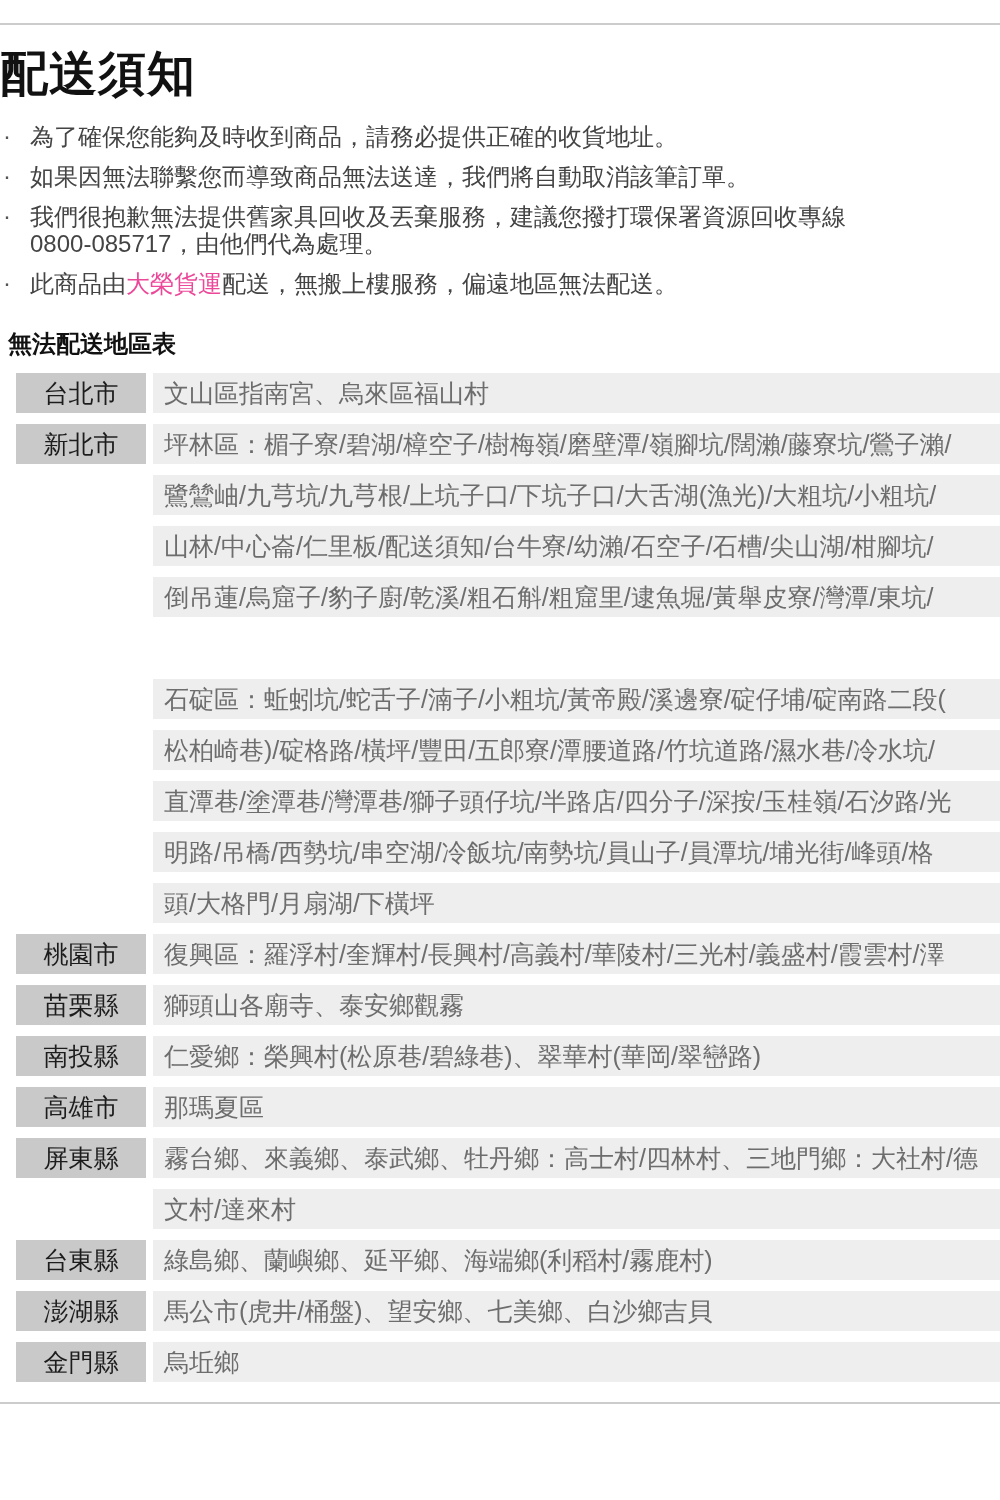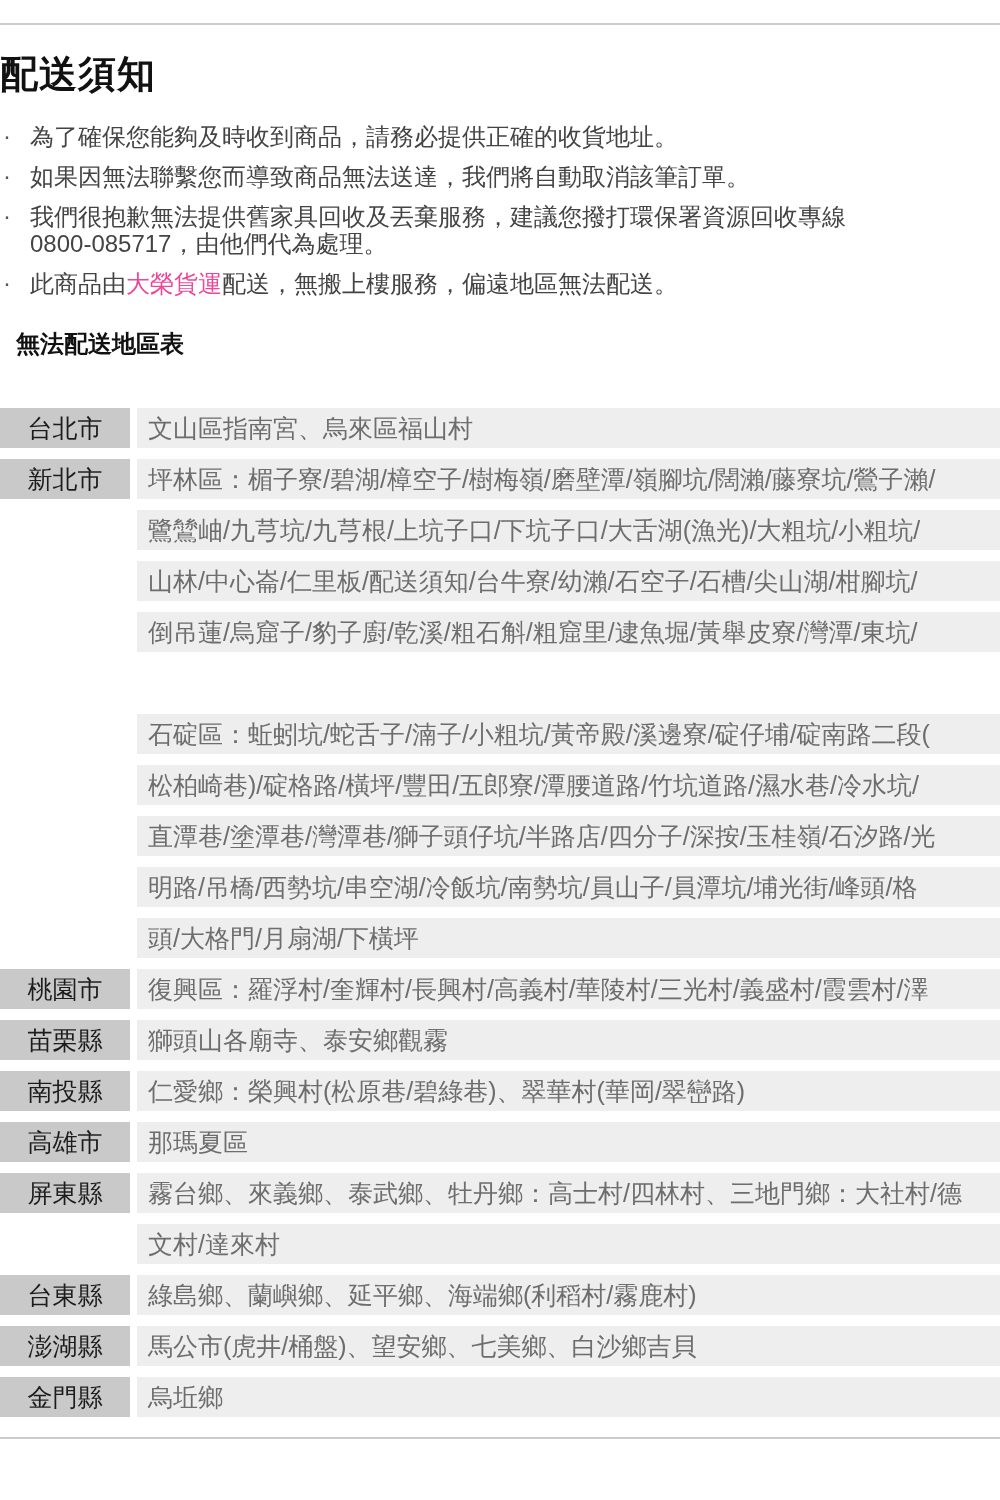--- a/index.html
+++ b/index.html
@@ -7,39 +7,39 @@
     width:1000px; height:1500px;
     font-family:"Liberation Sans","DejaVu Sans",sans-serif;
     overflow:hidden;
   }
   .rule { height:2px; background:#cccccc; width:100%; }
   .rule.top { margin-top:23px; }
   .rule.bottom { margin-top:20px; }
 
   .page-title {
     margin:30px 0 0 0;
-    font-size:38px; line-height:38px; font-weight:700;
+    font-size:48px; line-height:38px; font-weight:700;
     color:#111111; letter-spacing:1px;
   }
 
   ul.notes { list-style:none; margin:30px 0 0 0; padding:0; }
   ul.notes li {
     position:relative; padding-left:30px; margin-bottom:13px;
     font-size:24px; line-height:27px; color:#444444;
   }
   .dot { position:absolute; left:3px; top:-1px; color:#555555; }
   .note-line { white-space:nowrap; }
   .seg-bold { font-weight:400; color:#ec4899; }
 
   .section-title {
-    margin:35px 0 0 16px;
+    margin:35px 0 0 8px;
     font-size:24px; line-height:24px; font-weight:700; color:#111111;
   }
 
-  .table { margin-top:52px; }
+  .table { margin-top:17px;padding-left:16px; }
   .trow { display:flex; height:40px; margin-bottom:11px; }
   .tlabel {
     width:130px; margin-right:7px; background:#c9c9c9;
     color:#1c1c1c; font-size:25px;
     display:flex; align-items:center; justify-content:center;
     flex:0 0 130px;
   }
   .tlabel.empty { background:transparent; }
   .tcontent {
     flex:1; background:#eeeeee; color:#6d6d6d;

